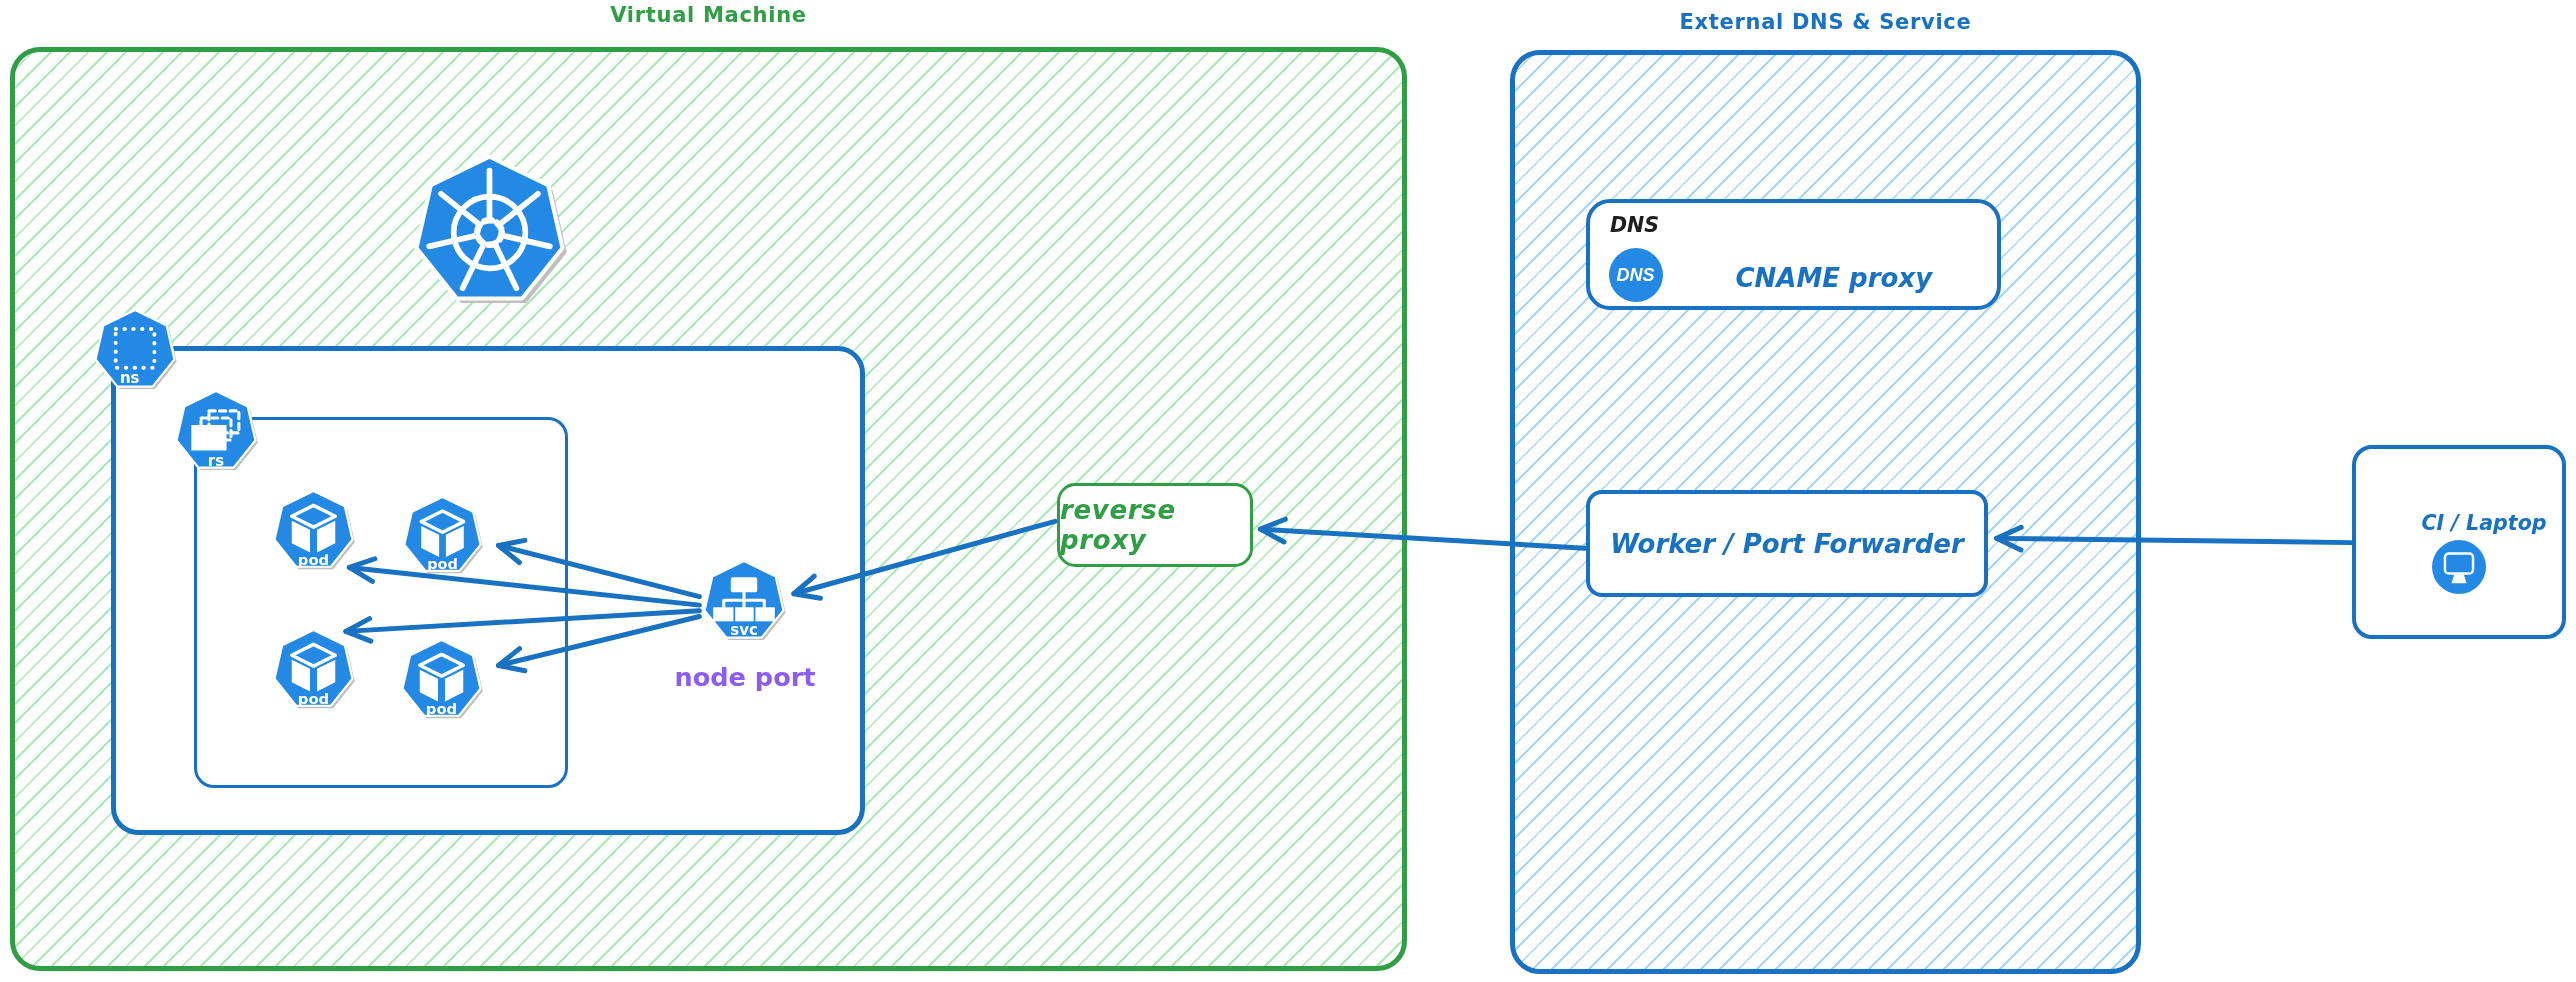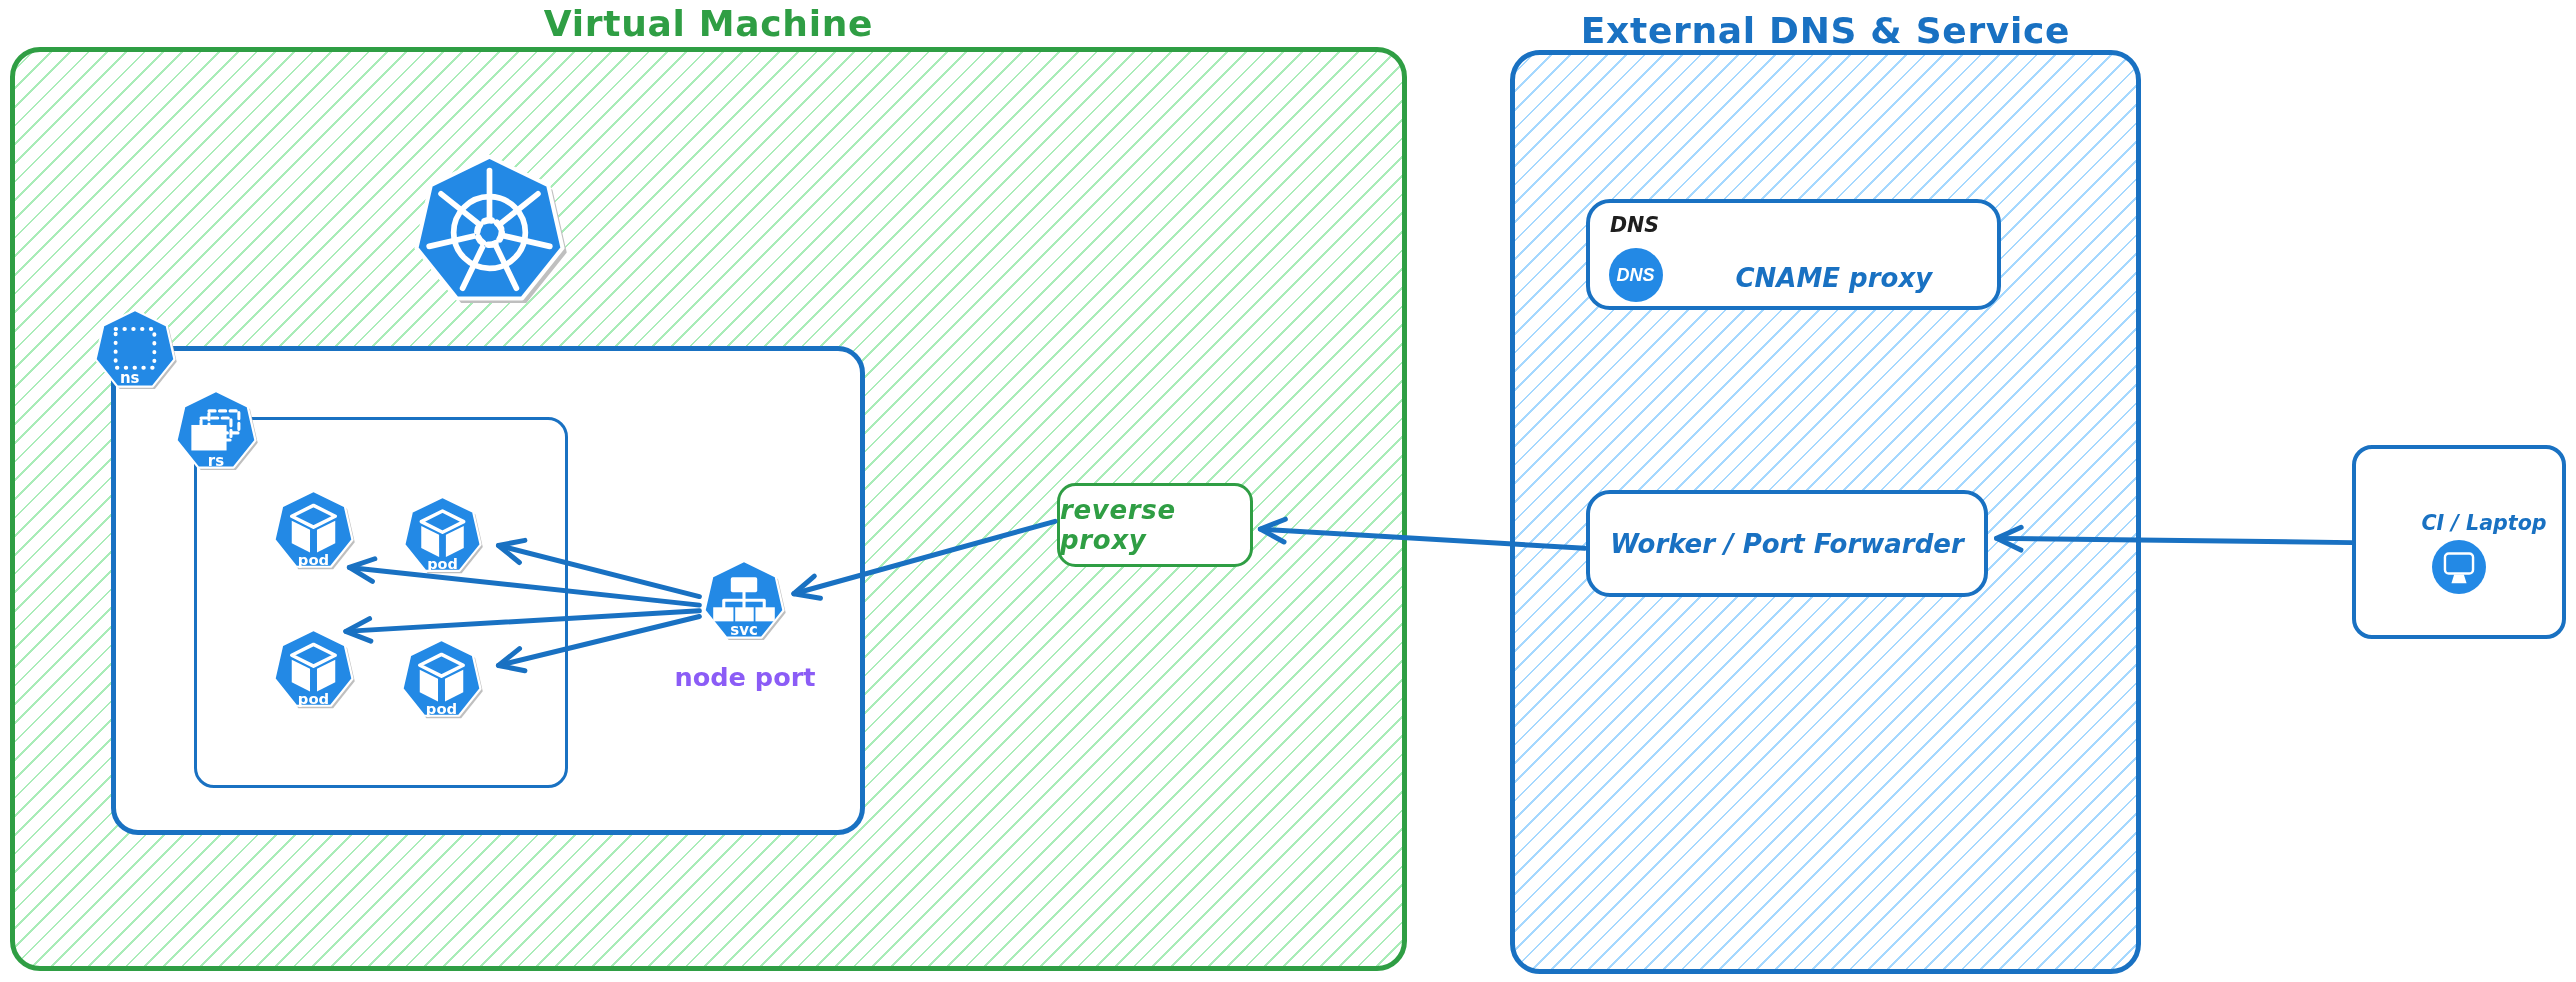--- a/index.html
+++ b/index.html
@@ -9,34 +9,34 @@
   
   .group-box{position:absolute;box-sizing:border-box;}
   .vm-box{left:10px;top:47px;width:1397px;height:924px;
     border:5px solid #2f9e44;border-radius:30px;
     background:repeating-linear-gradient(135deg,transparent 0,transparent 11.4px,#a9ecb8 11.4px,#a9ecb8 13.2px);}
   .ext-box{left:1510px;top:50px;width:631px;height:924px;
     border:5px solid #1971c2;border-radius:30px;
     background:repeating-linear-gradient(135deg,transparent 0,transparent 11.4px,#a5d8ff 11.4px,#a5d8ff 13.2px);}
 
   
-  .group-title{position:absolute;font-weight:bold;font-size:36px;text-align:center;
+  .group-title{position:absolute;font-weight:bold;font-size:21px;text-align:center;
     letter-spacing:0.7px;white-space:nowrap;}
   .vm-title{left:10px;top:2.8px;width:1397px;color:#2f9e44;}
   .ext-title{left:1510px;top:10px;width:631px;color:#1971c2;}
 
   
   .white-box{position:absolute;box-sizing:border-box;background:#fff;font-style:italic;}
   .ns-box{left:111px;top:346px;width:754px;height:489px;border:5px solid #1971c2;border-radius:27px;}
   .rs-box{left:194px;top:417px;width:374px;height:371px;border:3.6px solid #1971c2;border-radius:20px;}
   .rproxy-box{left:1057px;top:483px;width:196px;height:84px;border:3.6px solid #2f9e44;border-radius:18.5px;
     display:flex;align-items:center;justify-content:center;}
   .rproxy-box span{color:#2f9e44;font-size:26px;font-weight:bold;letter-spacing:0.7px;}
   .dns-box{left:1586px;top:199px;width:415px;height:111px;border:4.3px solid #1971c2;border-radius:24px;}
-  .worker-box{left:1586px;top:490px;width:402px;height:107px;border:4.3px solid #1971c2;border-radius:24px;
+  .worker-box{left:1586px;top:490px;width:402px;height:107px;border:4.3px solid #1971c2;border-radius:16px;
     display:flex;align-items:center;justify-content:center;}
   .worker-box span{color:#1971c2;font-size:26px;font-weight:bold;white-space:nowrap;}
   .ci-box{left:2352px;top:445px;width:214px;height:194px;border:4.3px solid #1971c2;border-radius:20px;}
   .ci-label{position:absolute;left:0;top:62px;width:100%;text-align:center;
     color:#1971c2;font-size:20.6px;font-weight:bold;white-space:nowrap;padding-left:25px;}
 
   
   .dns-tag{position:absolute;left:20px;top:10px;color:#1e1e1e;font-size:20.6px;font-weight:bold;}
   .round-badge{position:absolute;border-radius:50%;background:#2389e5;color:#fff;
     display:flex;align-items:center;justify-content:center;

